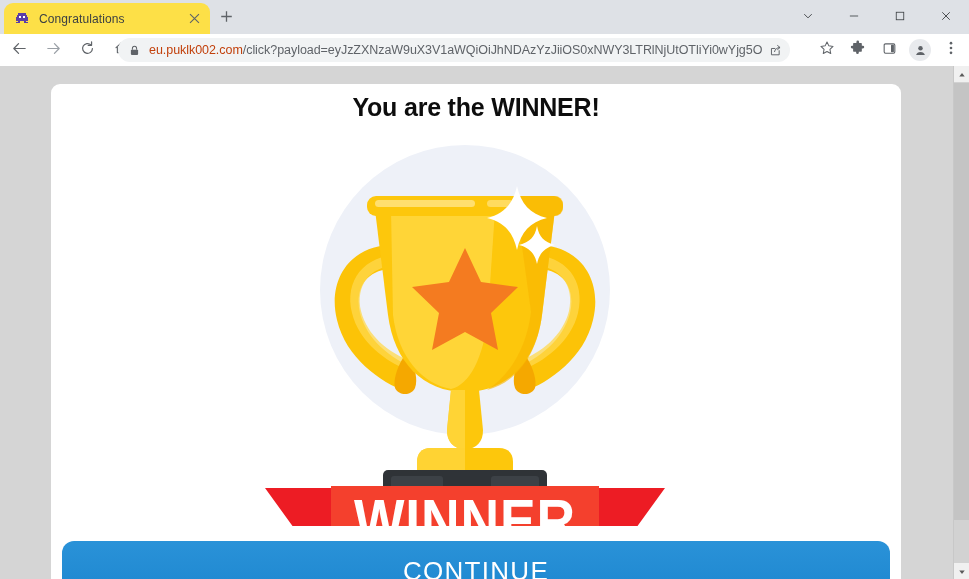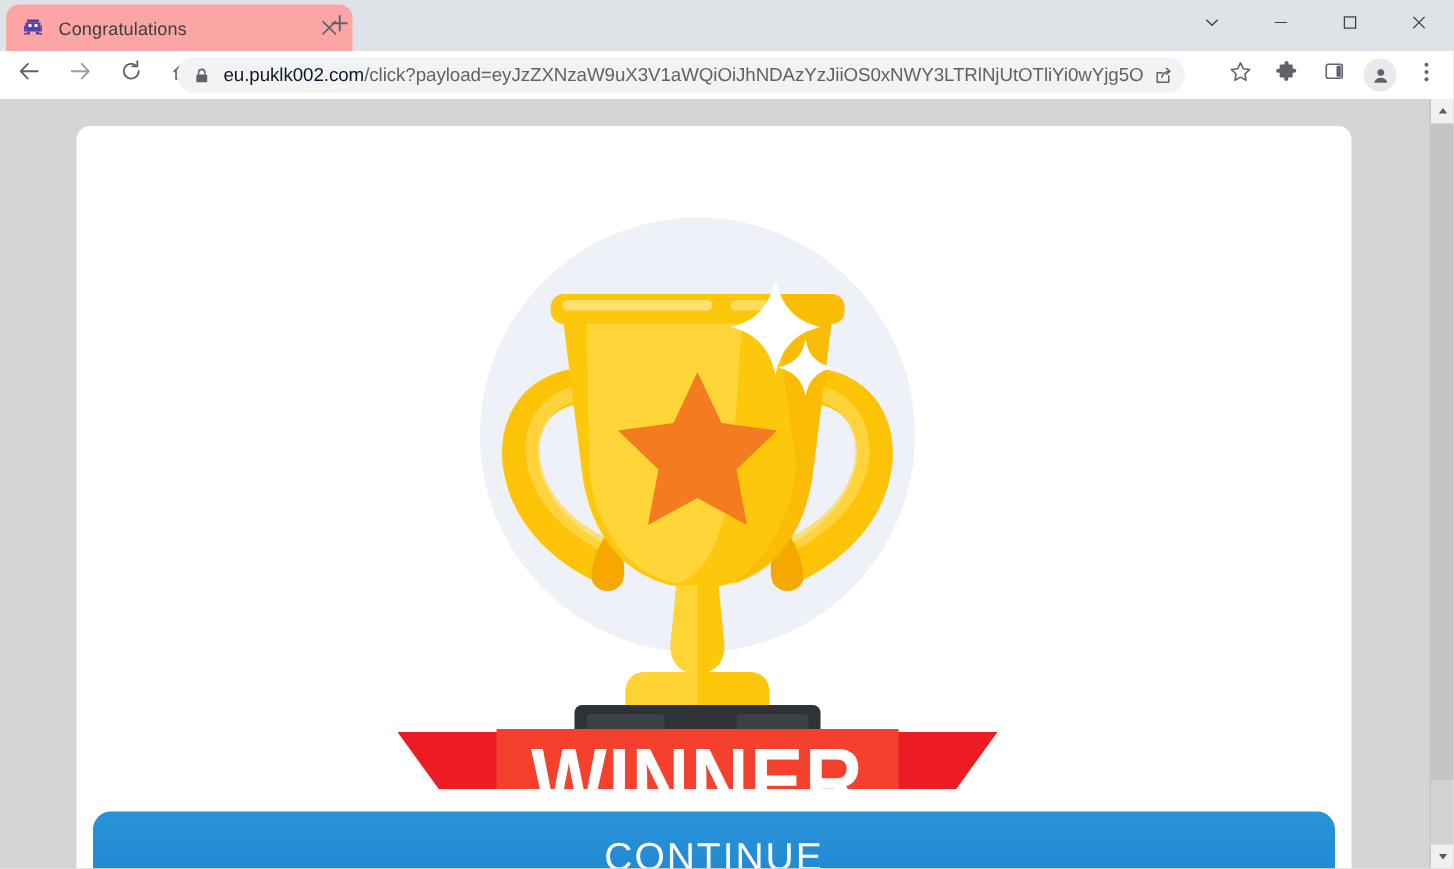--- a/index.html
+++ b/index.html
@@ -10,22 +10,22 @@
     background: #d5d5d5;
   }
   #app { position: relative; width: 969px; height: 579px; overflow: hidden; }
 
   
   .tabstrip {
     position: absolute; left: 0; top: 0; width: 969px; height: 34px;
     background: #dee1e6;
   }
   .tab {
-    position: absolute; left: 4px; top: 3px; width: 231px; height: 31px;
-    background: #fca5a5;
+    position: absolute; left: 4px; top: 3px; width: 206px; height: 31px;
+    background: #fde047;
     border-radius: 9px 9px 0 0;
     display: flex; align-items: center;
   }
   .tab-favicon {
     width: 16px; height: 16px; margin-left: 10px; flex: 0 0 auto;
     position: relative;
   }
   .tab-favicon svg { display: block; }
   .tab-title {
     margin-left: 9px; font-size: 12px; color: #3c4043;
@@ -67,21 +67,21 @@
     display: flex; align-items: center;
     overflow: hidden;
   }
   .lock { margin-left: 11px; flex: 0 0 auto; display: flex; }
   .url {
     margin-left: 9px; font-size: 12.5px; color: #5f6368;
     white-space: nowrap; overflow: hidden;
     flex: 1 1 auto;
     letter-spacing: -.05px;
   }
-  .url .host { color: #0f172a; }
+  .url .host { color: #c2410c; }
   .share-in-omni {
     flex: 0 0 auto; width: 26px; height: 22px;
     display: flex; align-items: center; justify-content: center; margin-right: 2px;
   }
   .right-icons {
     position: absolute; right: 4px; top: 2px; height: 28px;
     display: flex; align-items: center; gap: 3px;
   }
   .profile-circle {
     width: 22px; height: 22px; border-radius: 50%; background: #e8eaed;
@@ -309,20 +309,21 @@
             <circle cx="9" cy="14.4" r="1.5" fill="#5f6368"></circle>
           </svg>
         </span>
       </div>
     </div>
   </div>
 
   <div class="viewport">
     <div class="card">
 
+      <div class="headline">You are the WINNER!</div>
 
       <div class="art">
         <svg viewBox="0 0 420 396" xmlns="http://www.w3.org/2000/svg">
 
           <circle cx="210" cy="160" r="145" fill="#eef1f8"></circle>
 
           <path d="M145 115 C95 112 72 150 82 190 C91 228 125 252 152 262 L160 238
                    C136 229 112 210 105 183 C99 158 112 136 145 139 Z" fill="#fcc307"></path>
           <path d="M146 125 C110 124 89 150 97 183 C104 212 131 232 155 241 L158 232
                    C133 223 112 205 106 181 C100 155 116 133 147 136 Z" fill="#ffd84d" opacity=".75"></path>

